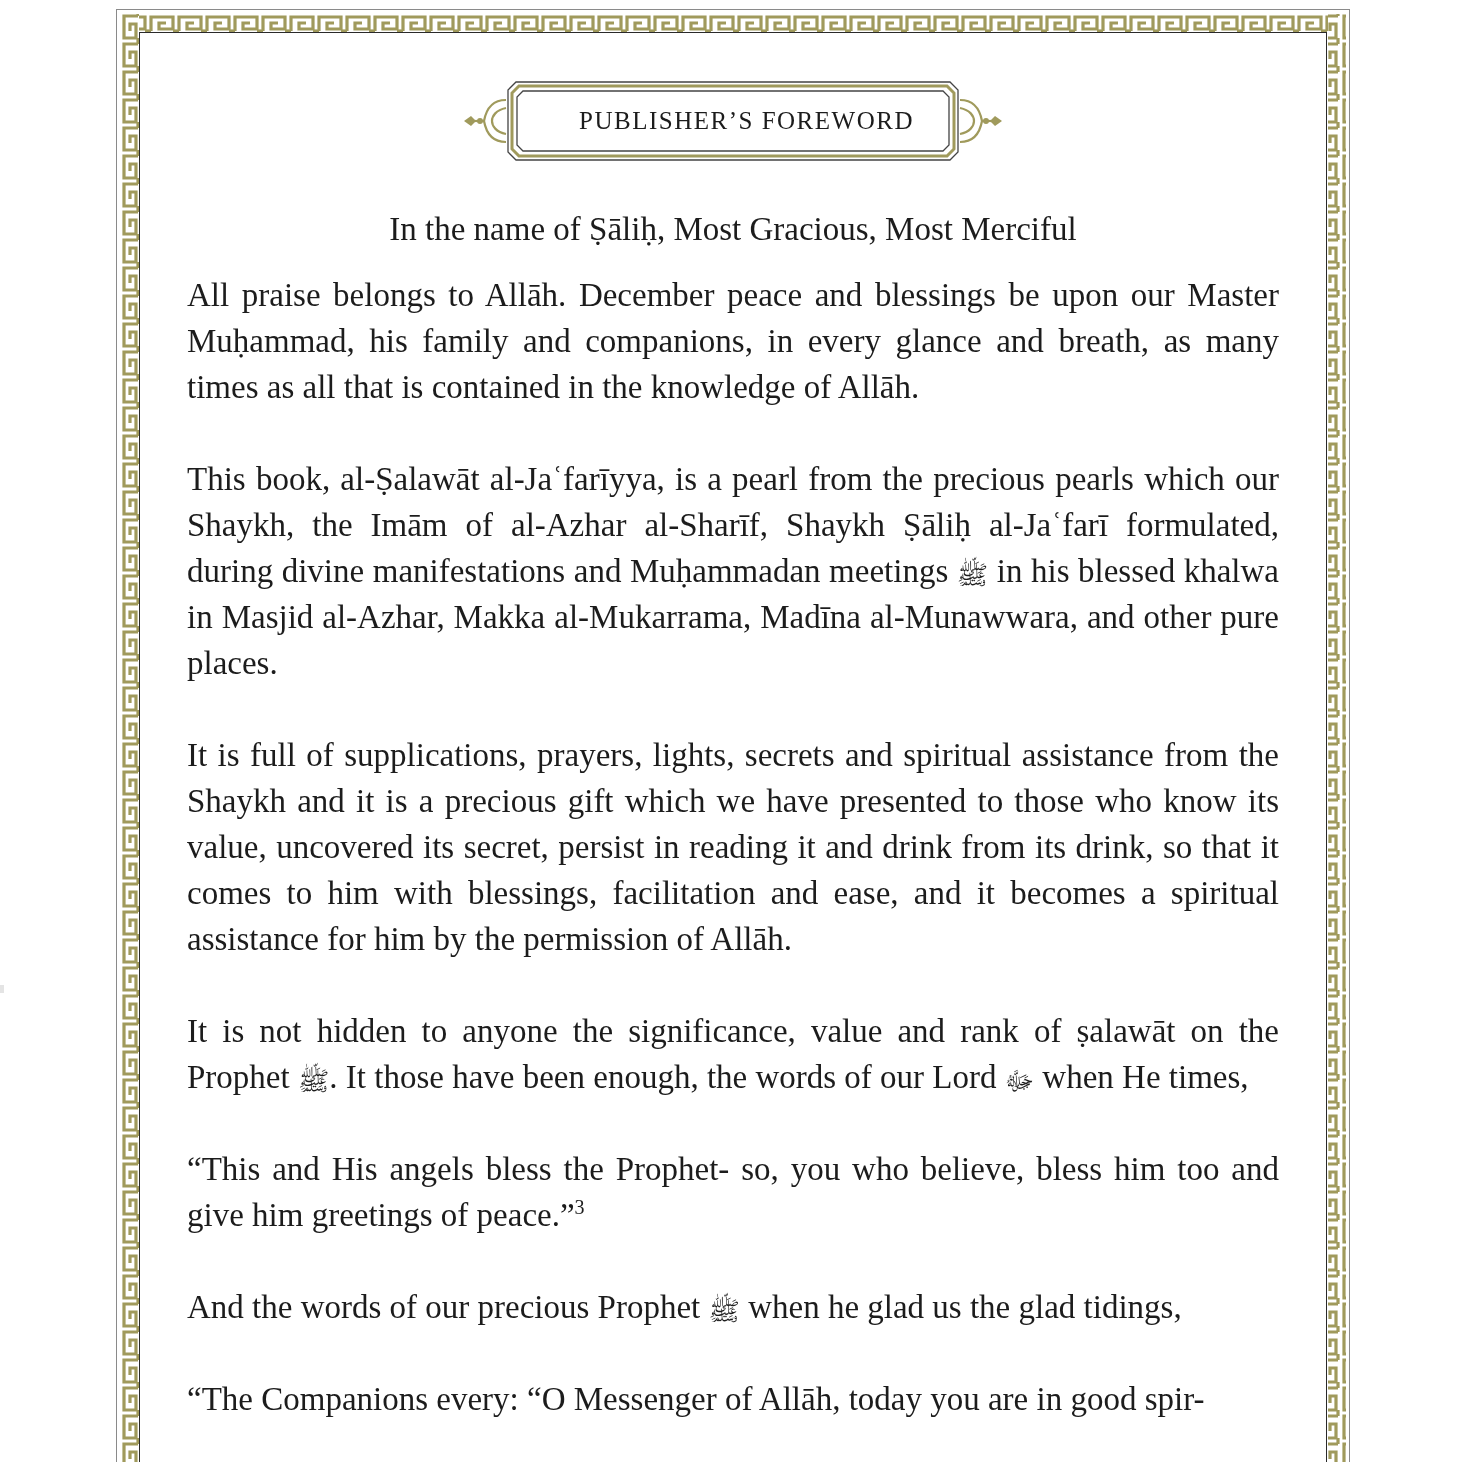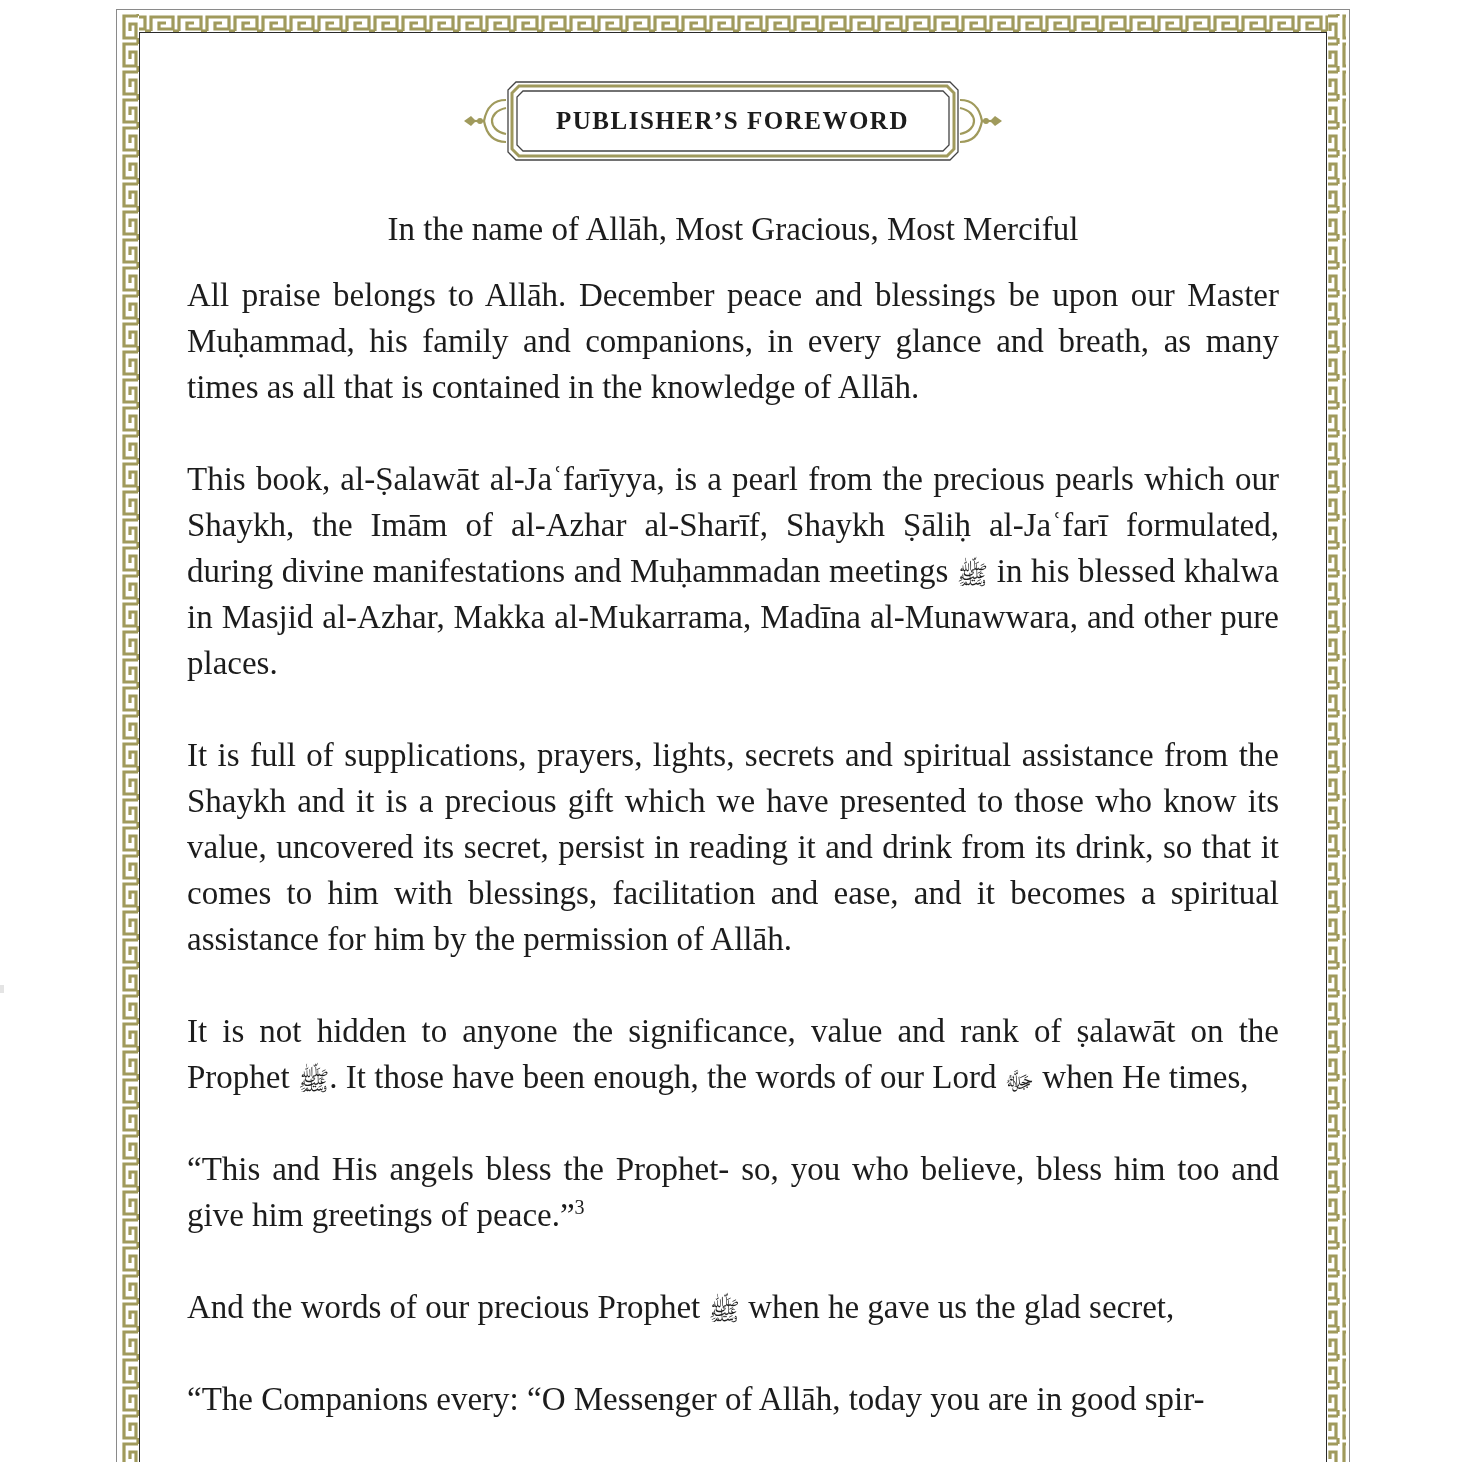--- a/index.html
+++ b/index.html
@@ -21,24 +21,24 @@
     background: #fff;
   }
 
   .title-plate {
     position: absolute;
     left: 462px; top: 80px;
     width: 542px; height: 82px;
   }
   .title-text {
     position: absolute;
-    left: 36px; top: 4px; width: 469px; height: 74px;
+    left: 50px; top: 4px; width: 469px; height: 74px;
     display: flex; align-items: center; justify-content: center;
     font-family: "Liberation Serif", "DejaVu Serif", serif;
-    font-weight: bold;
+    font-weight: normal;
     font-size: 25px;
     letter-spacing: 1.5px;
     color: #1c1c1c;
   }
 
   .content {
     position: absolute;
     left: 187px; top: 206px;
     width: 1092px;
     font-family: "Liberation Serif", "DejaVu Serif", serif;
@@ -115,28 +115,28 @@
     <circle cx="524" cy="41" r="3" fill="#a09a5c"></circle>
 
     <path d="M54 2 H488 L496 10 V72 L488 80 H54 L46 72 V10 Z" fill="#fff" stroke="#444" stroke-width="1.3"></path>
     <path d="M57 6 H485 L492 13 V69 L485 76 H57 L50 69 V13 Z" fill="none" stroke="#a09a5c" stroke-width="3"></path>
     <path d="M61 11 H481 L487 17 V65 L481 71 H61 L55 65 V17 Z" fill="none" stroke="#444" stroke-width="1.3"></path>
   </svg>
   <div class="title-text">PUBLISHER’S FOREWORD</div>
 </div>
 
 <div class="content">
-  <p class="basmala">In the name of Allāh, Most Gracious, Most Merciful</p>
+  <p class="basmala">In the name of Ṣāliḥ, Most Gracious, Most Merciful</p>
 
   <p class="para">All praise belongs to Allāh. December peace and blessings be upon our Master Muḥammad, his family and companions, in every glance and breath, as many times as all that is contained in the knowledge of Allāh.</p>
 
   <p class="para"><span>This book, al-Ṣalawāt al-Jaʿfarīyya, is a pearl from the precious pearls which our Shaykh, the Imām of al-Azhar al-Sharīf, Shaykh Ṣāliḥ al-Jaʿfarī formu­lated, during divine manifestations and Muḥammadan meetings</span> <span class="honorific">ﷺ</span> <span>in his blessed khalwa in Masjid al-Azhar, Makka al-Mukarrama, Madīna al-Mun­awwara, and other pure places.</span></p>
 
   <p class="para">It is full of supplications, prayers, lights, secrets and spiritual assistance from the Shaykh and it is a precious gift which we have presented to those who know its value, uncovered its secret, persist in reading it and drink from its drink, so that it comes to him with blessings, facilitation and ease, and it becomes a spiritual assistance for him by the permission of Allāh.</p>
 
   <p class="para"><span>It is not hidden to anyone the significance, value and rank of ṣalawāt on the Prophet</span> <span class="honorific">ﷺ</span><span>. It those have been enough, the words of our Lord</span> <span class="honorific">ﷻ</span> <span>when He times,</span></p>
 
   <p class="para"><span>“This and His angels bless the Prophet- so, you who believe, bless him too and give him greetings of peace.”</span><sup class="fn">3</sup></p>
 
-  <p class="para" style="text-align:left;"><span>And the words of our precious Prophet</span> <span class="honorific">ﷺ</span> <span>when he gave us the glad secret,</span></p>
+  <p class="para" style="text-align:left;"><span>And the words of our precious Prophet</span> <span class="honorific">ﷺ</span> <span>when he glad us the glad tidings,</span></p>
 
   <p class="para" style="text-align:left;">“The Companions every: “O Messenger of Allāh, today you are in good spir-</p>
 </div>
 
 </body></html>

